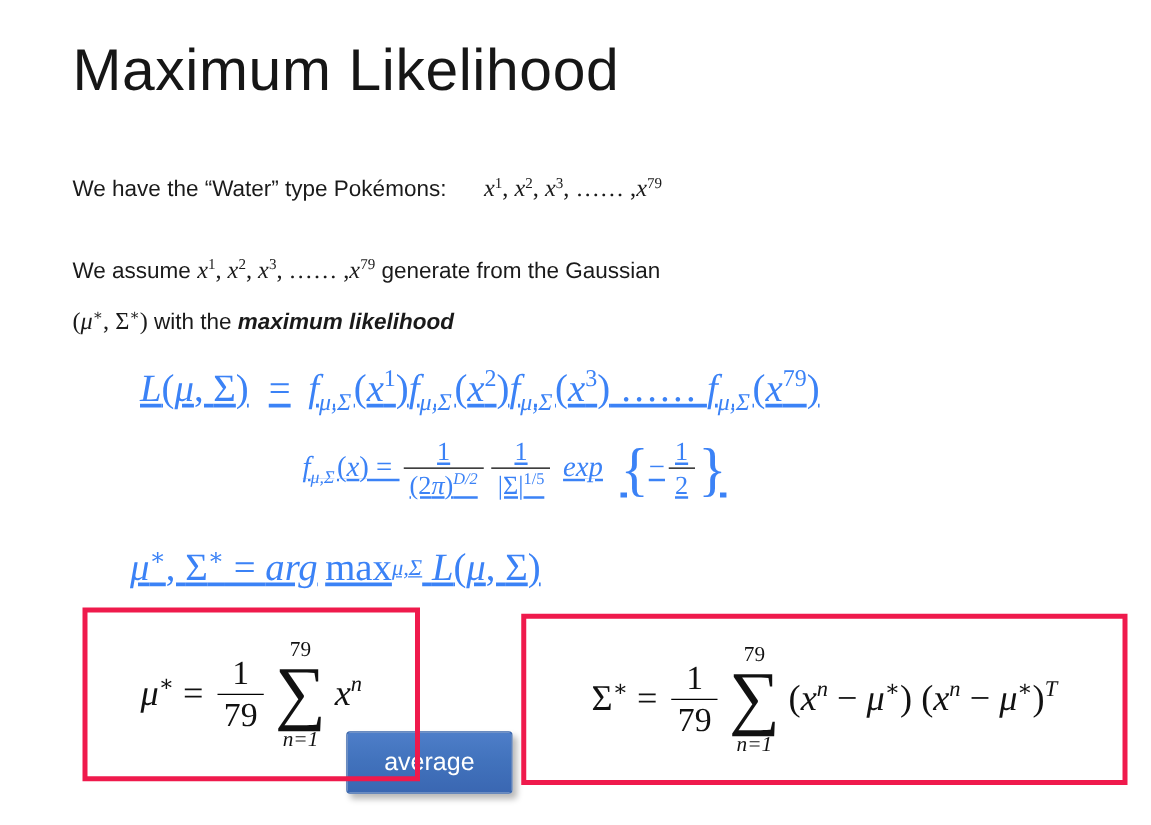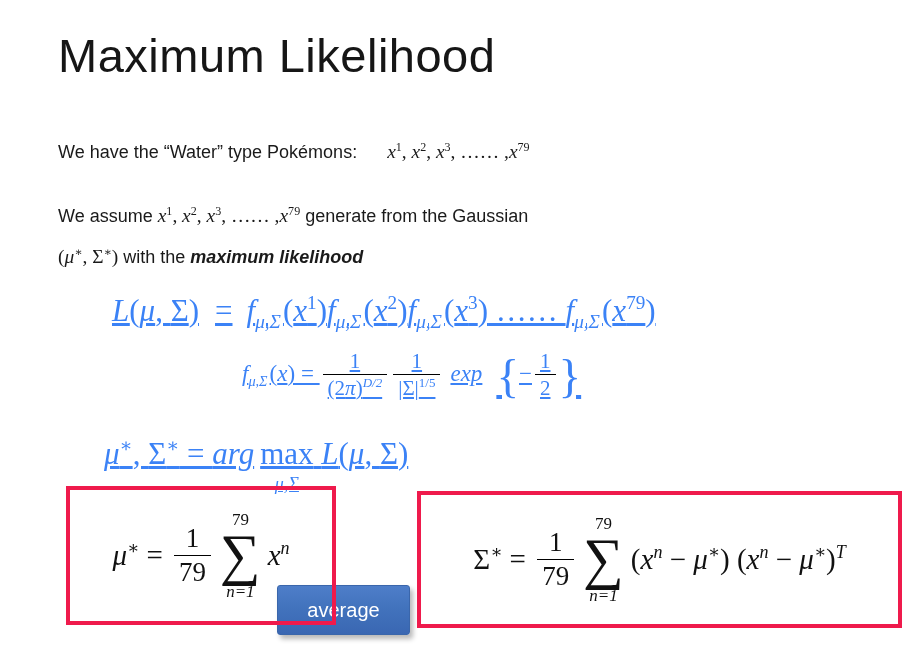--- a/index.html
+++ b/index.html
@@ -40,21 +40,21 @@
 
   .density-formula{left:242px;top:349px;font-size:23px;}
   .frac{display:inline-flex;flex-direction:column;align-items:center;line-height:1.15;margin:0 3px;}
   .frac .num{padding:0 5px 1px;}
   .frac .den{border-top:1.5px solid #000;padding:1px 5px 0;}
   .density-formula .frac{font-size:21px;}
   .density-formula .exp{font-style:italic;margin:0 14px 0 7px;}
   .brace{font-size:205%;font-weight:300;line-height:0;position:relative;top:1px;}
 
   .argmax-formula{left:104px;top:426px;font-size:31px;align-items:flex-start;margin-top:10px;}
-  .maxblock{display:inline-flex;flex-direction:column;align-items:center;line-height:1;margin-left:6px;}
+  .maxblock{display:inline-flex;flex-direction:row;align-items:center;line-height:1;margin-left:6px;}
   .maxblock .under{font-size:18px;font-style:italic;margin-top:2px;}
 
   
   .boxformula{position:absolute;display:flex;align-items:center;justify-content:center;
     font-family:"Liberation Serif","DejaVu Serif",serif;font-size:29px;color:#111;white-space:nowrap;}
   .muformula{left:70px;top:490px;width:262px;height:131px;}
   .sigmaformula{left:421px;top:495px;width:477px;height:129px;}
   .frac.big{font-size:27px;margin:0 4px;}
   .sum{display:inline-flex;flex-direction:column;align-items:center;line-height:1;margin:0 7px 0 5px;}
   .sum .stop{font-size:17px;font-family:"Liberation Serif",serif;}

